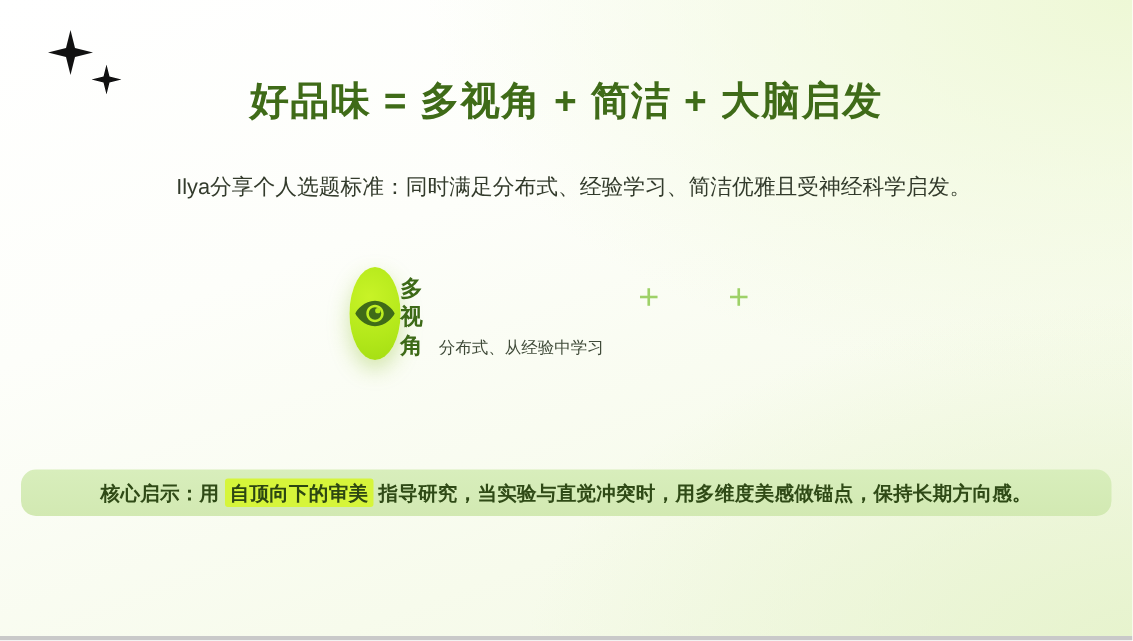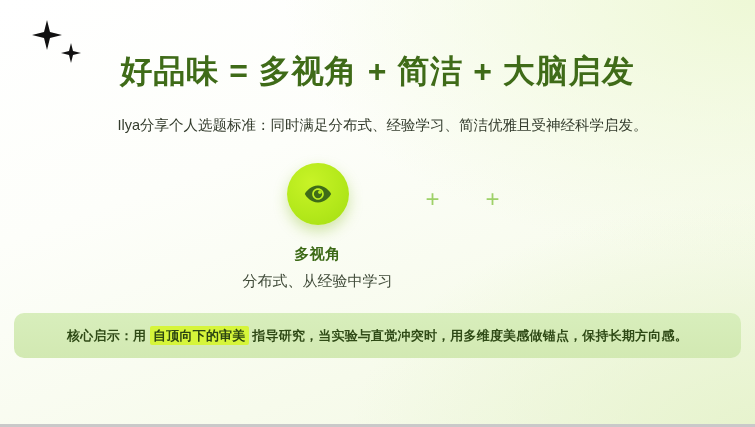--- a/index.html
+++ b/index.html
@@ -53,21 +53,21 @@
     clip-path: polygon(50% 0%, 60% 40%, 100% 50%, 60% 60%, 50% 100%, 40% 60%, 0% 50%, 40% 40%);
   }
 
   
   .title {
     position: absolute;
     left: 0;
     right: 0;
     top: 52px;
     text-align: center;
-    font-size: 32px;
+    font-size: 26px;
     font-weight: bold;
     color: #3f6b18;
     letter-spacing: 1px;
     line-height: 1.2;
   }
   .subtitle {
     position: absolute;
     left: 0;
     right: 0;
     top: 115px;
@@ -84,22 +84,22 @@
     left: 40px;
     right: 40px;
     top: 163px;
     display: flex;
     align-items: flex-start;
     justify-content: center;
   }
   .pillar {
     width: 170px;
     display: flex;
-    flex-direction: column;
-    align-items: center;
+    flex-direction: row;
+    align-items: flex-end;
   }
   .circle {
     width: 62px;
     height: 62px;
     border-radius: 50%;
     background: radial-gradient(circle at 38% 32%, #c8f327 0%, #b3e81a 58%, #a3dd12 100%);
     box-shadow: 0 6px 14px rgba(140, 190, 40, 0.38);
     display: flex;
     align-items: center;
     justify-content: center;
@@ -109,21 +109,21 @@
   }
   .pillar-label {
     margin-top: 20px;
     font-size: 15px;
     font-weight: bold;
     color: #3d6a17;
     letter-spacing: 0.5px;
   }
   .pillar-desc {
     margin-top: 7px;
-    font-size: 15px;
+    font-size: 11px;
     color: #3f4a38;
     text-align: center;
     line-height: 1.35;
     white-space: nowrap;
   }
   .plus {
     width: 60px;
     text-align: center;
     font-size: 24px;
     color: #9ed168;
@@ -132,21 +132,21 @@
     margin-top: 24px;
     user-select: none;
   }
 
   
   .callout {
     position: absolute;
     left: 14px;
     top: 313px;
     width: 727px;
-    height: 45px;
+    height: 31px;
     box-sizing: border-box;
     border-radius: 10px;
     background: linear-gradient(180deg, #d8eebc 0%, #d2e9b2 100%);
     display: flex;
     align-items: center;
     justify-content: center;
   }
   .callout-text {
     font-size: 13px;
     color: #2f4a16;

